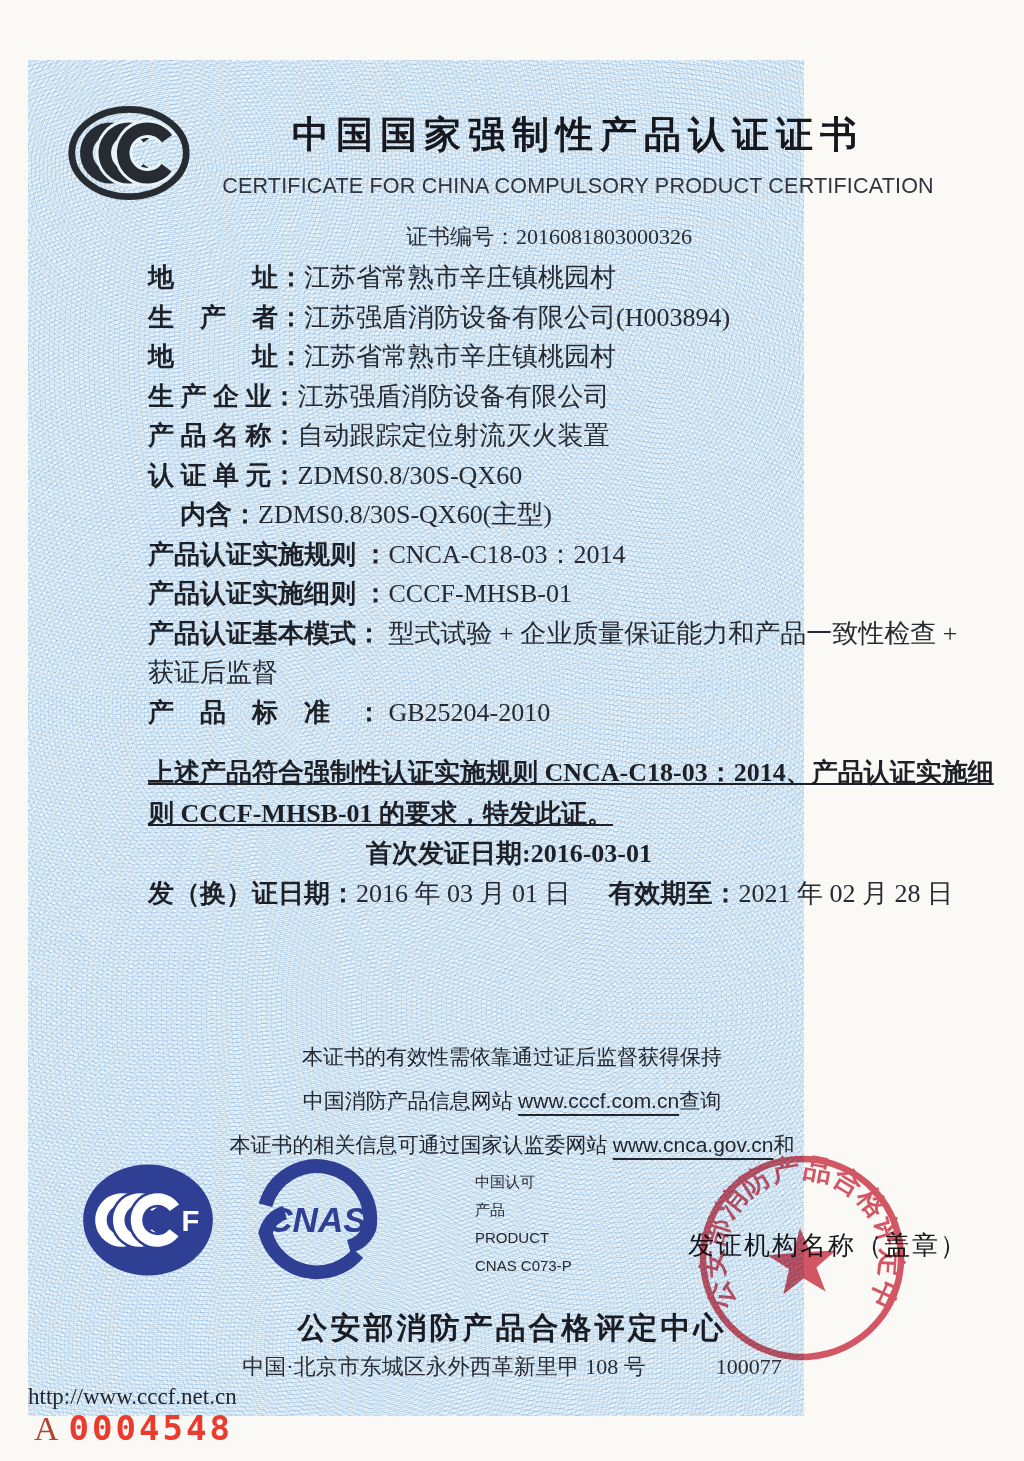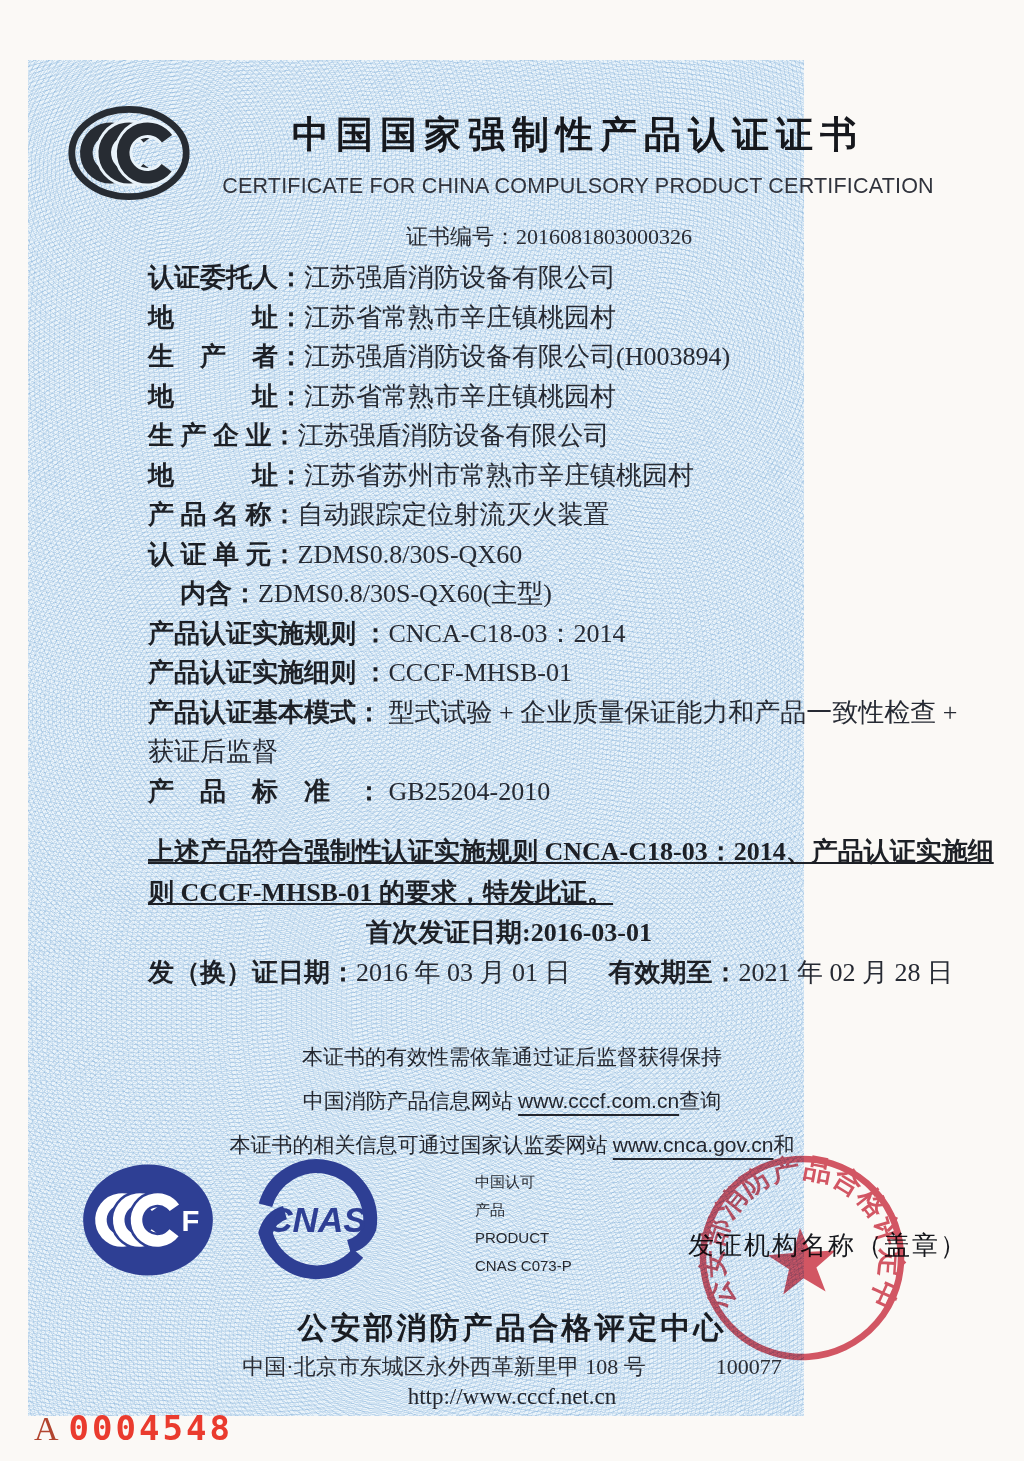--- a/index.html
+++ b/index.html
@@ -54,21 +54,21 @@
   #cccf-logo{left:52px;top:1102px;width:136px;height:116px;}
   #cnas-logo{left:225px;top:1095px;width:128px;height:128px;}
   #accred{left:447px;top:1108px;font-size:15px;line-height:28px;color:#25282f;}
   #accred .lat{font-family:"Liberation Sans","DejaVu Sans",sans-serif;}
   #stamp-caption{left:660px;top:1168px;font-size:26px;color:#17191e;white-space:nowrap;letter-spacing:2px;}
   #stamp{left:664px;top:1086px;width:220px;height:220px;mix-blend-mode:multiply;opacity:0.85;}
   
   #issuer-name{left:0;top:1248px;width:968px;text-align:center;font-size:30px;font-weight:700;letter-spacing:3px;color:#191c22;}
   #issuer-addr{left:0;top:1292px;width:968px;text-align:center;font-size:22px;color:#2a2d35;}
   #issuer-addr .pc{display:inline-block;margin-left:70px;}
-  #issuer-web{left:0;top:1324px;width:968px;text-align:center;font-size:23px;color:#23262e;}
+  #issuer-web{left:0;top:1324px;width:968px;font-size:23px;color:#23262e;}
   
   #serial{left:34px;top:1408px;white-space:nowrap;}
   #serial .pfx{font-size:34px;color:#b2452f;font-family:"Liberation Serif","DejaVu Serif",serif;margin-right:10px;}
   #serial .num{font-size:34px;font-weight:700;color:#ea3b2e;font-family:"DejaVu Sans Mono","Liberation Mono",monospace;letter-spacing:3px;}
 </style>
 </head>
 <body>
 
 <div id="page">
   <div id="panel">
@@ -85,26 +85,24 @@
     </svg>
 
     <div id="title-block" class="abs">
       <div id="cn-title">中国国家强制性产品认证证书</div>
       <div id="en-title">CERTIFICATE FOR CHINA COMPULSORY PRODUCT CERTIFICATION</div>
     </div>
 
     <div id="cert-no" class="abs">证书编号：2016081803000326</div>
 
     <div id="fields" class="abs">
-      <div class="row"><span class="lab">认证委托人：</span><span class="val">江苏强盾消防设备有限公司</span></div>
       <div class="row"><span class="lab">地　　　址：</span><span class="val">江苏省常熟市辛庄镇桃园村</span></div>
       <div class="row"><span class="lab">生　产　者：</span><span class="val">江苏强盾消防设备有限公司(H003894)</span></div>
       <div class="row"><span class="lab">地　　　址：</span><span class="val">江苏省常熟市辛庄镇桃园村</span></div>
       <div class="row"><span class="lab">生 产 企 业：</span><span class="val">江苏强盾消防设备有限公司</span></div>
-      <div class="row"><span class="lab">地　　　址：</span><span class="val">江苏省苏州市常熟市辛庄镇桃园村</span></div>
       <div class="row"><span class="lab">产 品 名 称：</span><span class="val">自动跟踪定位射流灭火装置</span></div>
       <div class="row"><span class="lab">认 证 单 元：</span><span class="val">ZDMS0.8/30S-QX60</span></div>
       <div class="row indent"><span class="lab">内含：</span><span class="val">ZDMS0.8/30S-QX60(主型)</span></div>
       <div class="row"><span class="lab">产品认证实施规则 ：</span><span class="val">CNCA-C18-03：2014</span></div>
       <div class="row"><span class="lab">产品认证实施细则 ：</span><span class="val">CCCF-MHSB-01</span></div>
       <div class="row"><span class="lab">产品认证基本模式：</span><span class="val"> 型式试验 + 企业质量保证能力和产品一致性检查 +</span></div>
       <div class="row"><span class="val">获证后监督</span></div>
       <div class="row"><span class="lab">产　品　标　准　：</span><span class="val">  GB25204-2010</span></div>
 
       <div class="para">

